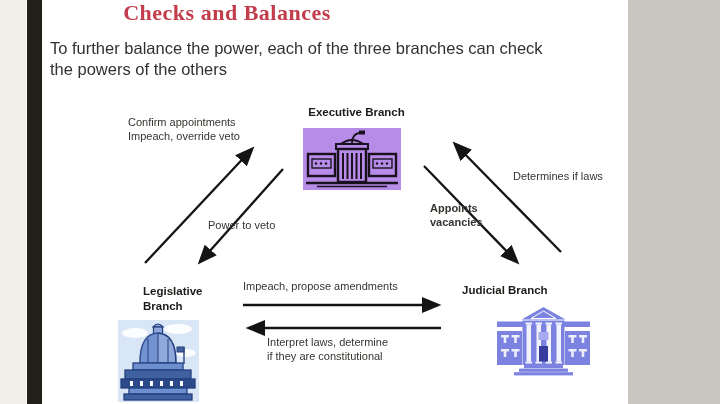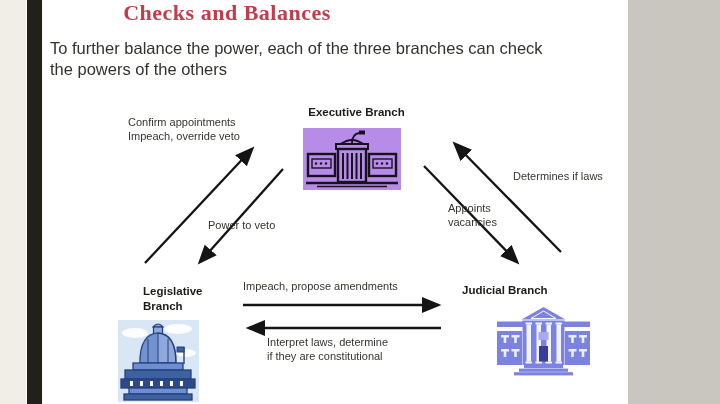--- a/index.html
+++ b/index.html
@@ -28,21 +28,21 @@
   }
   .node-label{
     position:absolute;font-size:11.5px;font-weight:bold;color:#1c1b18;
     line-height:15px;white-space:nowrap;
   }
   .arrows{position:absolute;left:0;top:0;pointer-events:none;}
   .node-img{position:absolute;}
   .lbl-confirm{left:121px;top:116px;margin-left:7px;}
   .lbl-veto{left:208px;top:219px;}
   .lbl-determines{left:513px;top:170px;}
-  .lbl-appoints{left:448px;top:202px;}
+  .lbl-appoints{left:430px;top:202px;font-weight:bold;}
   .lbl-impeach{left:243px;top:280px;text-align:right;}
   .lbl-interpret{left:267px;top:336px;}
   .lbl-exec{left:300px;top:105px;width:113px;text-align:center;}
   .lbl-leg{left:143px;top:284px;}
   .lbl-jud{left:462px;top:283px;}
   .img-exec{left:303px;top:128px;}
   .img-leg{left:118px;top:320px;}
   .img-jud{left:494px;top:303px;}
 </style>
 </head>

